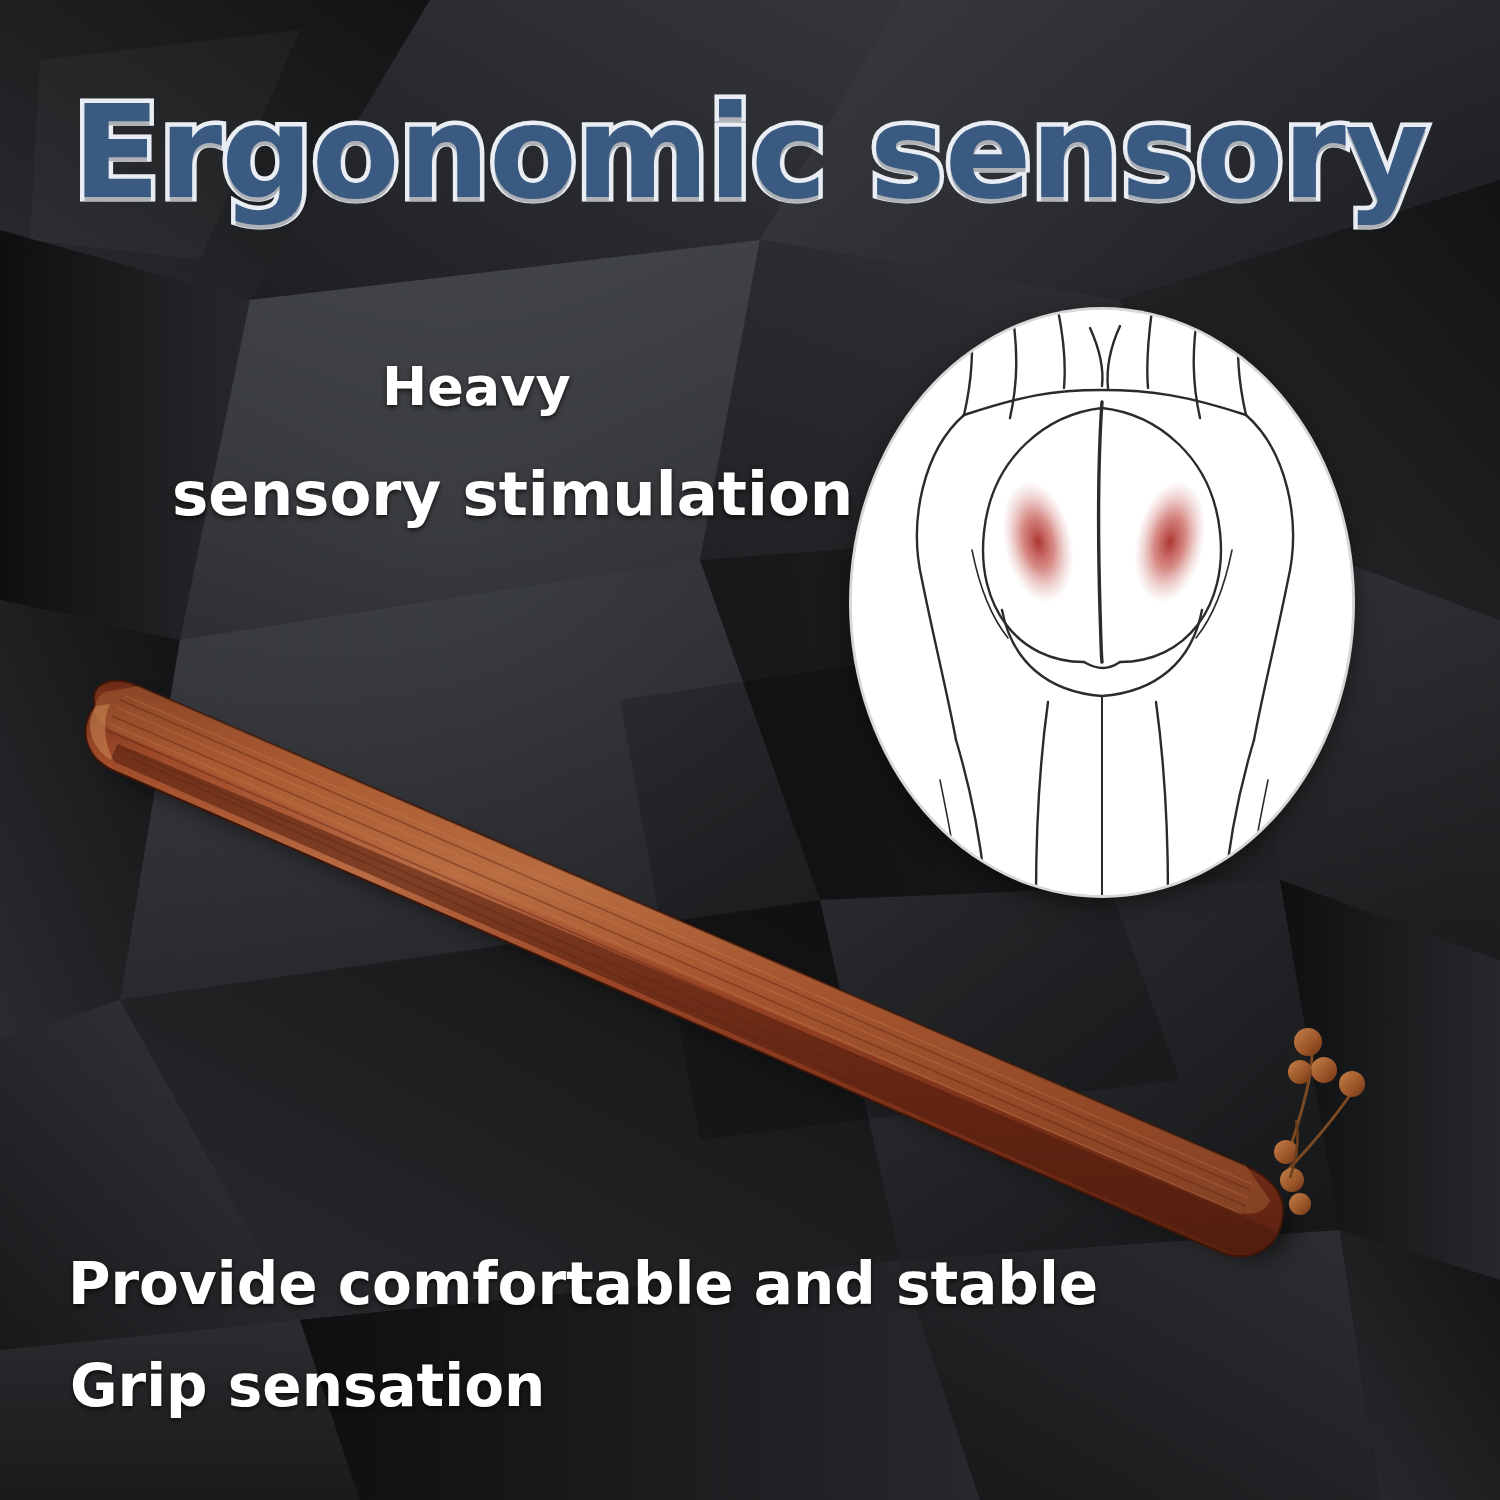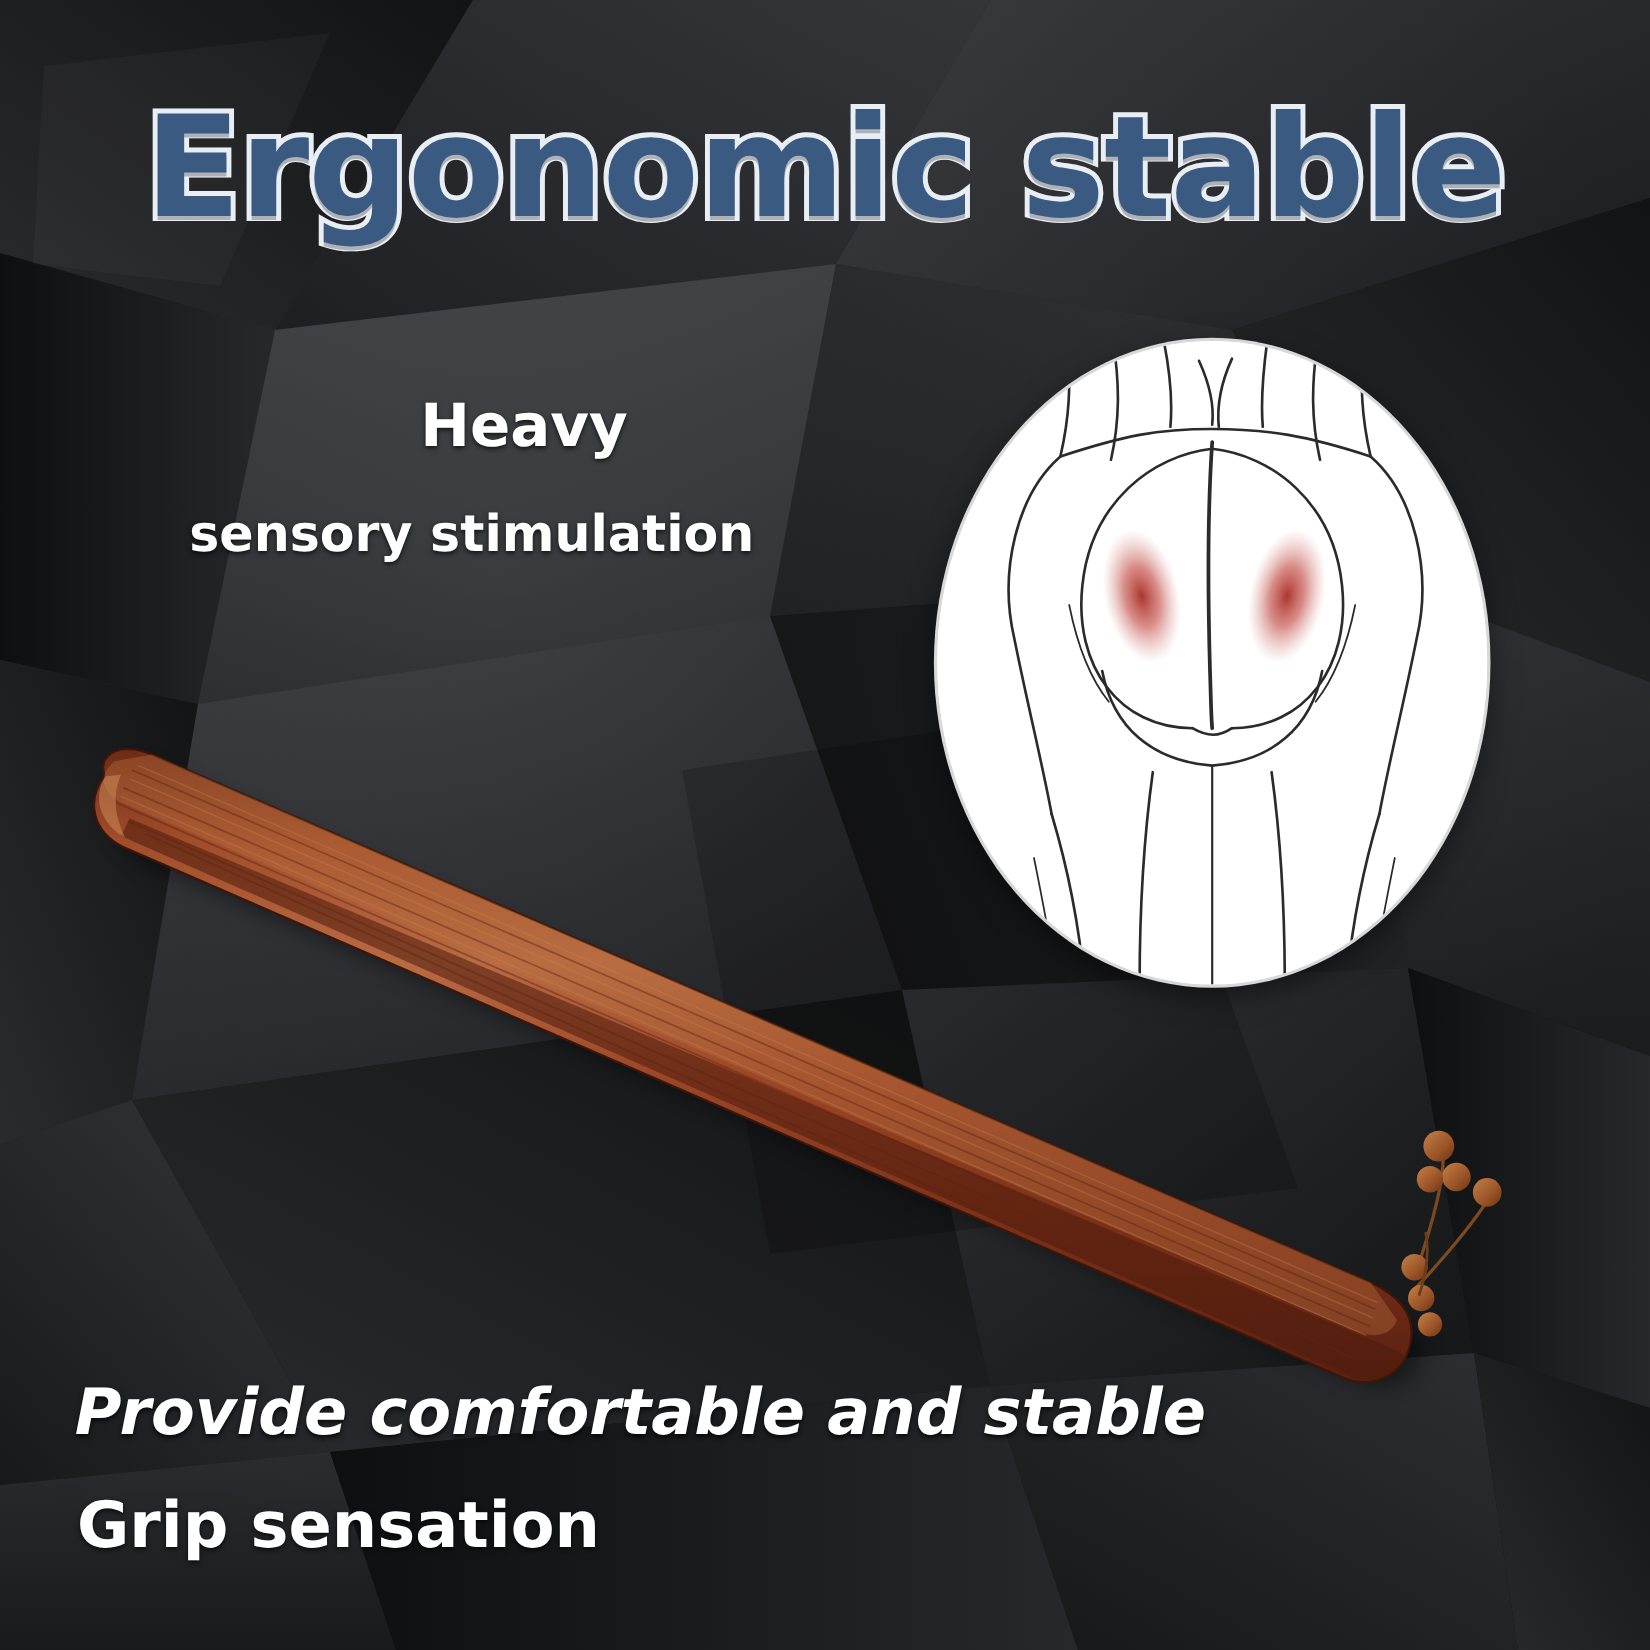--- a/index.html
+++ b/index.html
@@ -55,28 +55,27 @@
     white-space: nowrap;
   }
   .txt-heavy {
     top: 355px;
     left: 382px;
     font-size: 54px;
   }
   .txt-sensory {
     top: 458px;
     left: 172px;
-    font-size: 46px;
+    font-size: 61px;
     text-align: center;
   }
   .txt-provide {
     top: 1250px;
     left: 68px;
     font-size: 58px;
-    font-style: italic;
   }
   .txt-grip {
     top: 1352px;
     left: 70px;
     font-size: 58px;
     text-align: center;
   }
 
   
   .inset {
@@ -148,21 +147,21 @@
     <polygon points="820,900 1280,880 1340,1230 900,1260" fill="url(#f1)" opacity="0.45"></polygon>
     <polygon points="1280,880 1500,960 1500,1280 1340,1230" fill="url(#f5)"></polygon>
     <polygon points="0,1350 300,1320 360,1500 0,1500" fill="url(#f4)" opacity="0.4"></polygon>
     <polygon points="300,1320 900,1260 980,1500 360,1500" fill="url(#f5)"></polygon>
     <polygon points="900,1260 1340,1230 1380,1500 980,1500" fill="url(#f2)" opacity="0.7"></polygon>
     <polygon points="1340,1230 1500,1280 1500,1500 1380,1500" fill="url(#f3)"></polygon>
     <polygon points="620,700 1020,640 1180,1080 700,1140" fill="#000000" opacity="0.18"></polygon>
     <polygon points="40,60 300,30 200,260 30,240" fill="#ffffff" opacity="0.03"></polygon>
   </svg>
 
-  <div class="headline">Ergonomic stable</div>
+  <div class="headline">Ergonomic sensory</div>
 
   <div class="inset">
     <svg width="500" height="585" viewBox="0 0 500 585">
       <defs>
         <radialGradient id="blushL" cx="50%" cy="50%" r="50%">
           <stop offset="0%" stop-color="#a82c26" stop-opacity="0.95"></stop>
           <stop offset="45%" stop-color="#bf4038" stop-opacity="0.6"></stop>
           <stop offset="100%" stop-color="#d08a84" stop-opacity="0"></stop>
         </radialGradient>
         <radialGradient id="blushR" cx="50%" cy="50%" r="50%">

